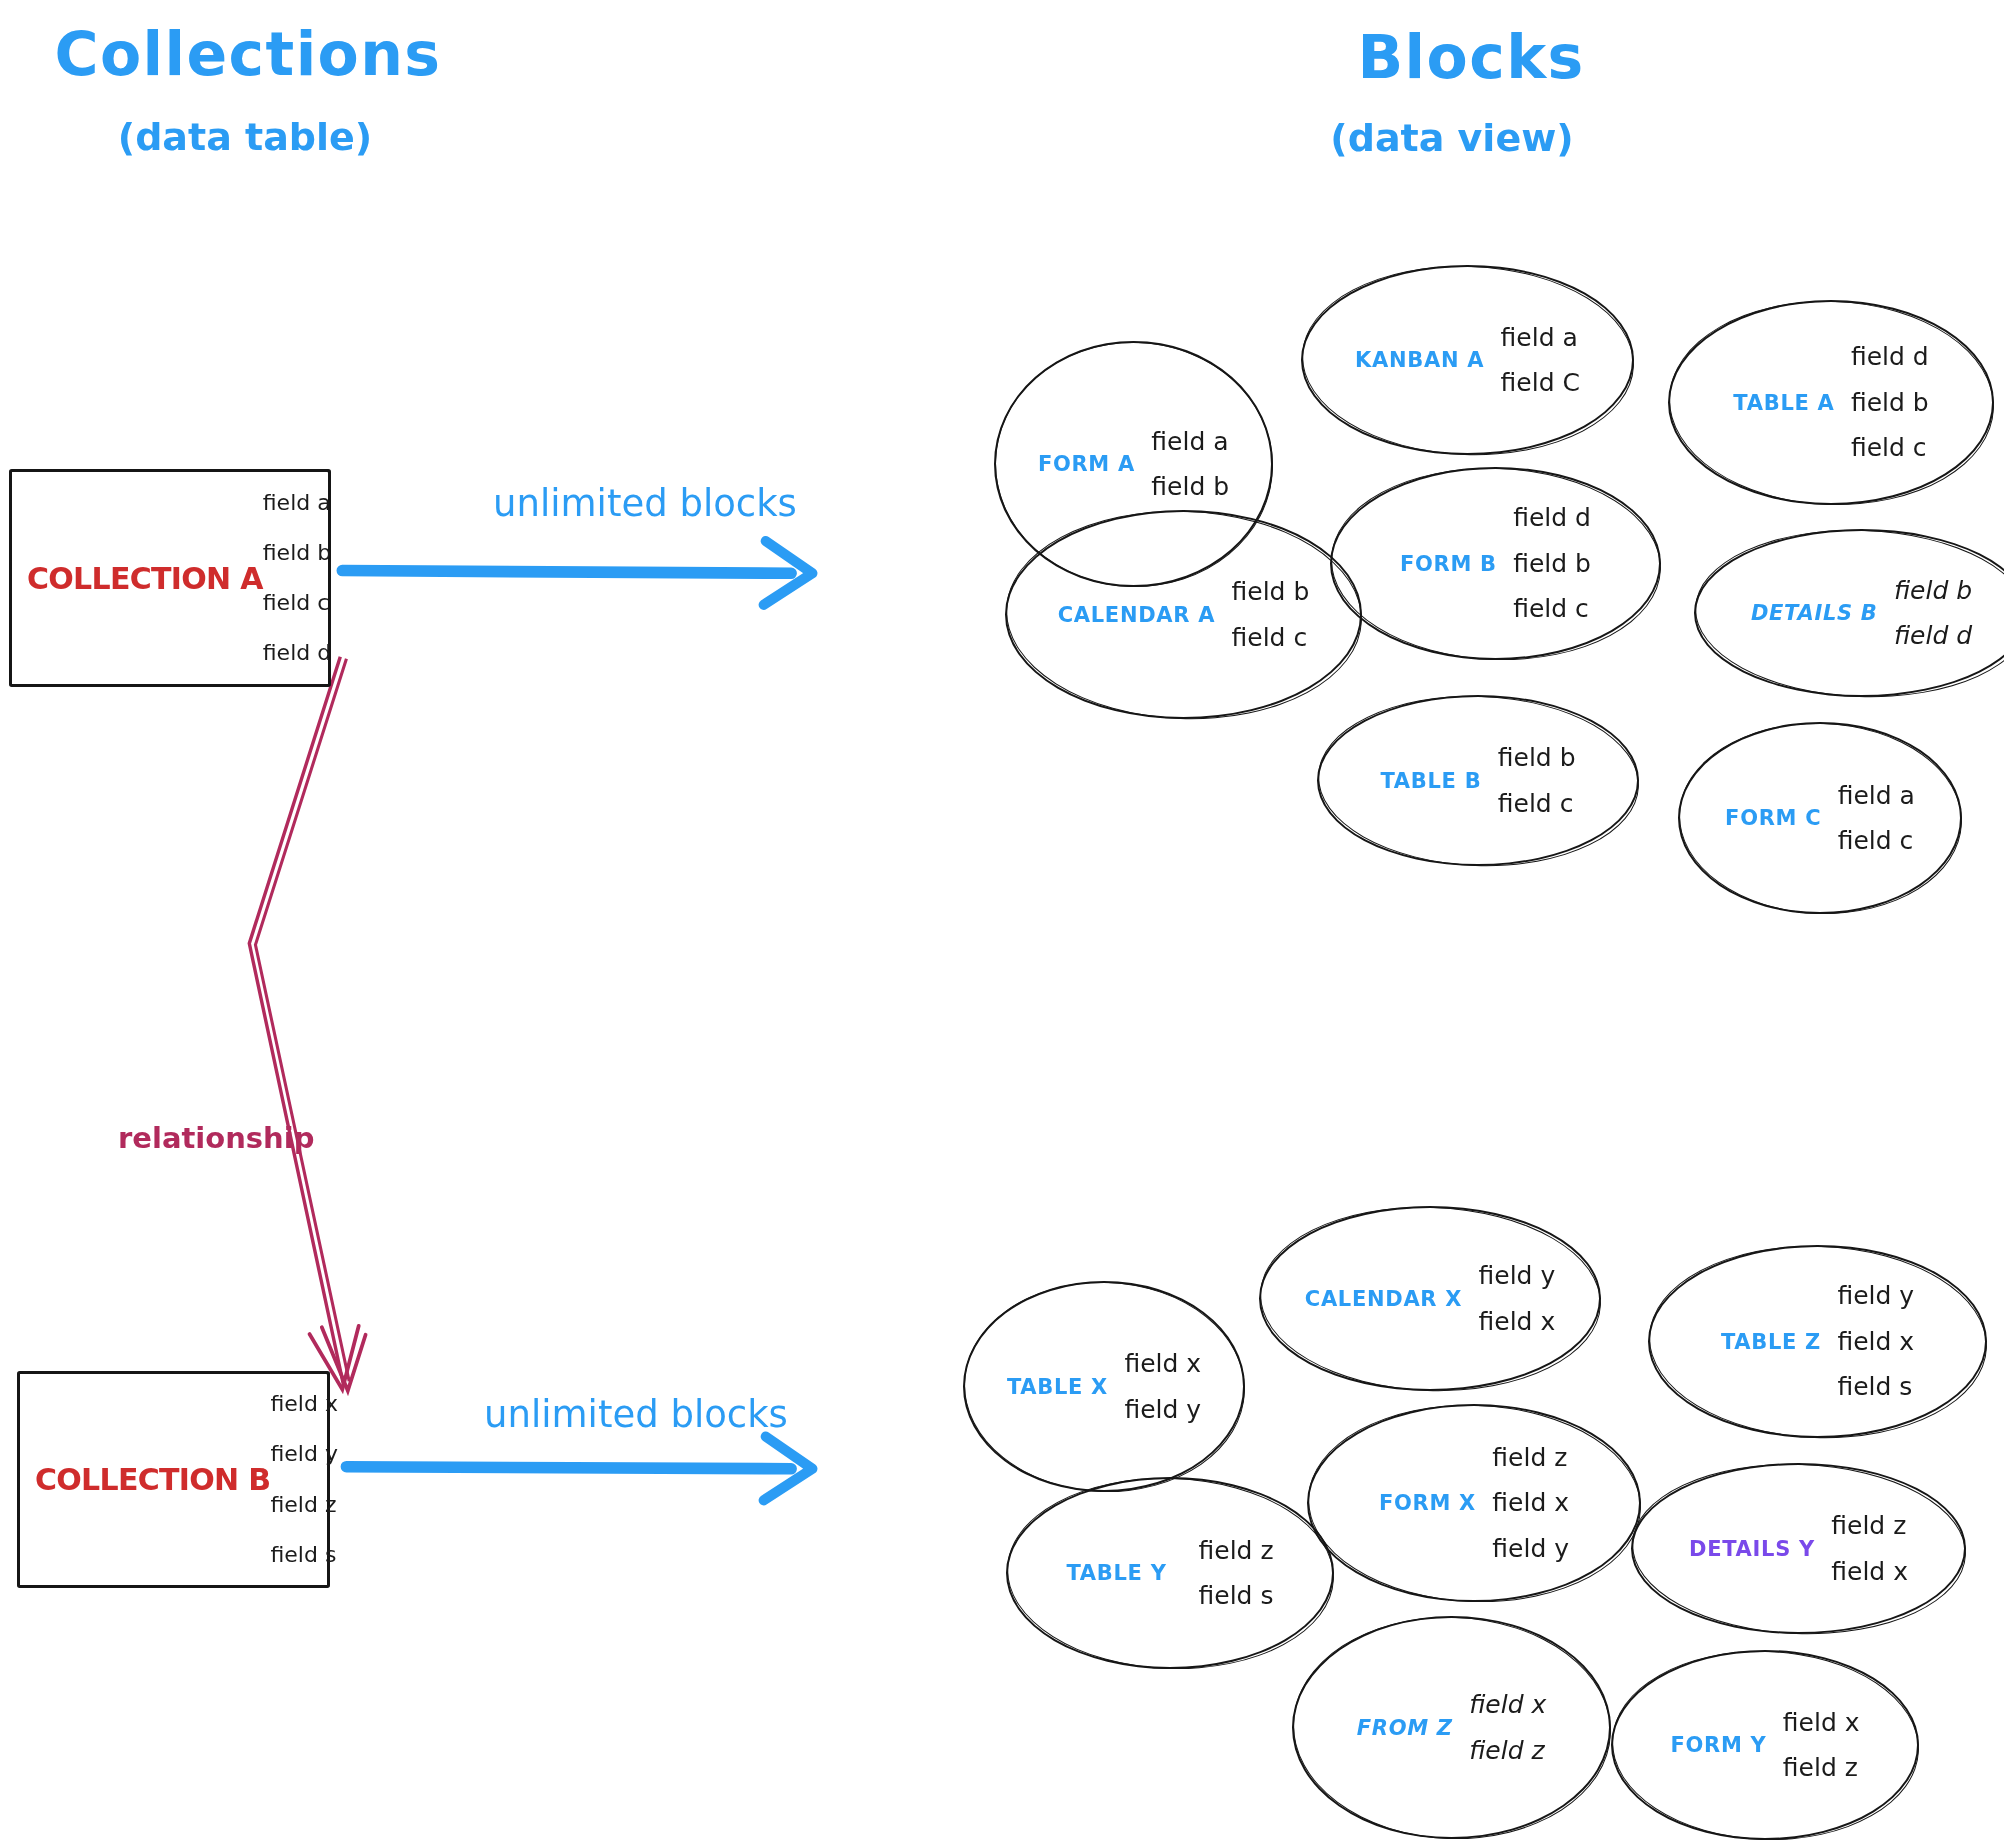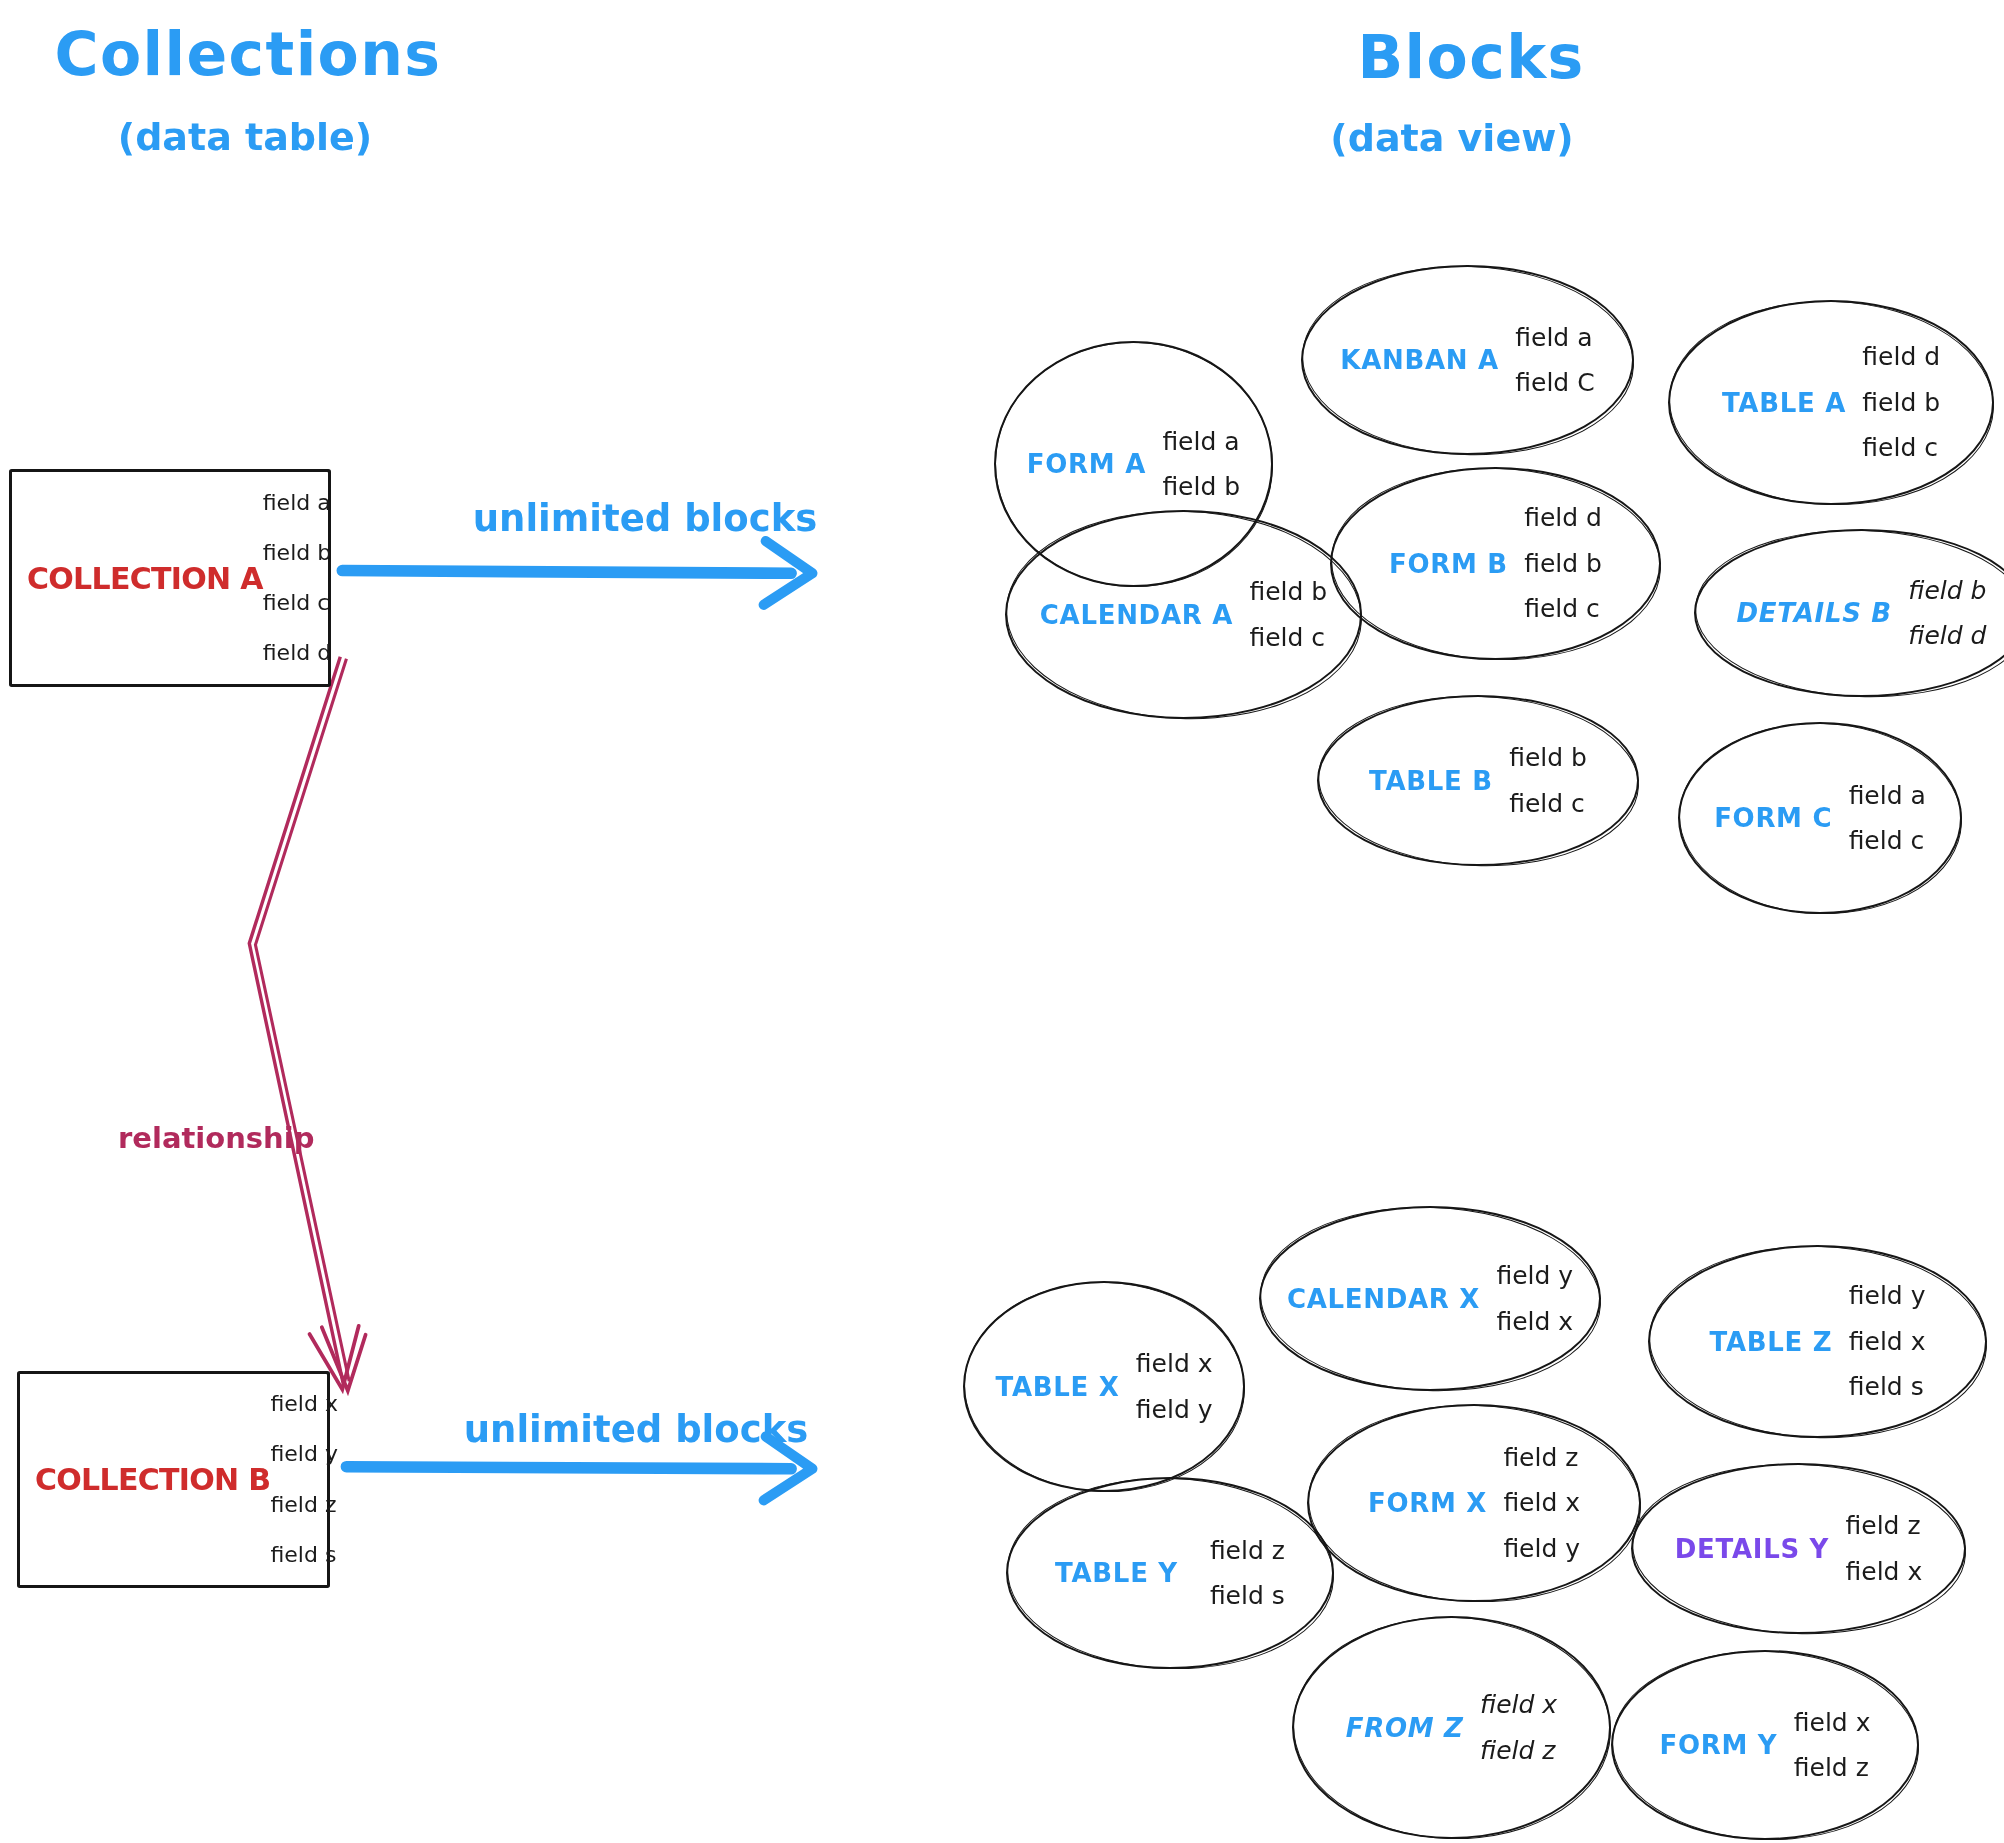--- a/index.html
+++ b/index.html
@@ -32,24 +32,23 @@
     transform:translateX(-50%);
     color:var(--blue);
     font-weight:bold;
     white-space:nowrap;
     font-size:38px;
   }
   .arrow-label{
     position:absolute;
     transform:translateX(-50%);
     color:var(--blue);
-    font-weight:bold;
+    font-weight:normal;
     font-size:37px;
     white-space:nowrap;
-    margin-top:15px;
   }
   .rel-label{
     position:absolute;
     color:var(--pink);
     font-size:29px;
     font-weight:bold;
     white-space:nowrap;
   }
   .cbox{
     position:absolute;
@@ -102,21 +101,21 @@
     content:"";
     position:absolute;
     inset:-1.4px;
     border:1.7px solid var(--stroke);
     border-radius:50%;
     transform:rotate(2deg);
     pointer-events:none;
   }
   .blabel{
     color:var(--blue);
-    font-size:26px;
+    font-size:21px;
     font-weight:bold;
     letter-spacing:0.7px;
     white-space:nowrap;
     z-index:1;
   }
   .blabel.purple{color:var(--purple);}
   .bfields{
     display:flex;
     flex-direction:column;
     font-size:25px;

